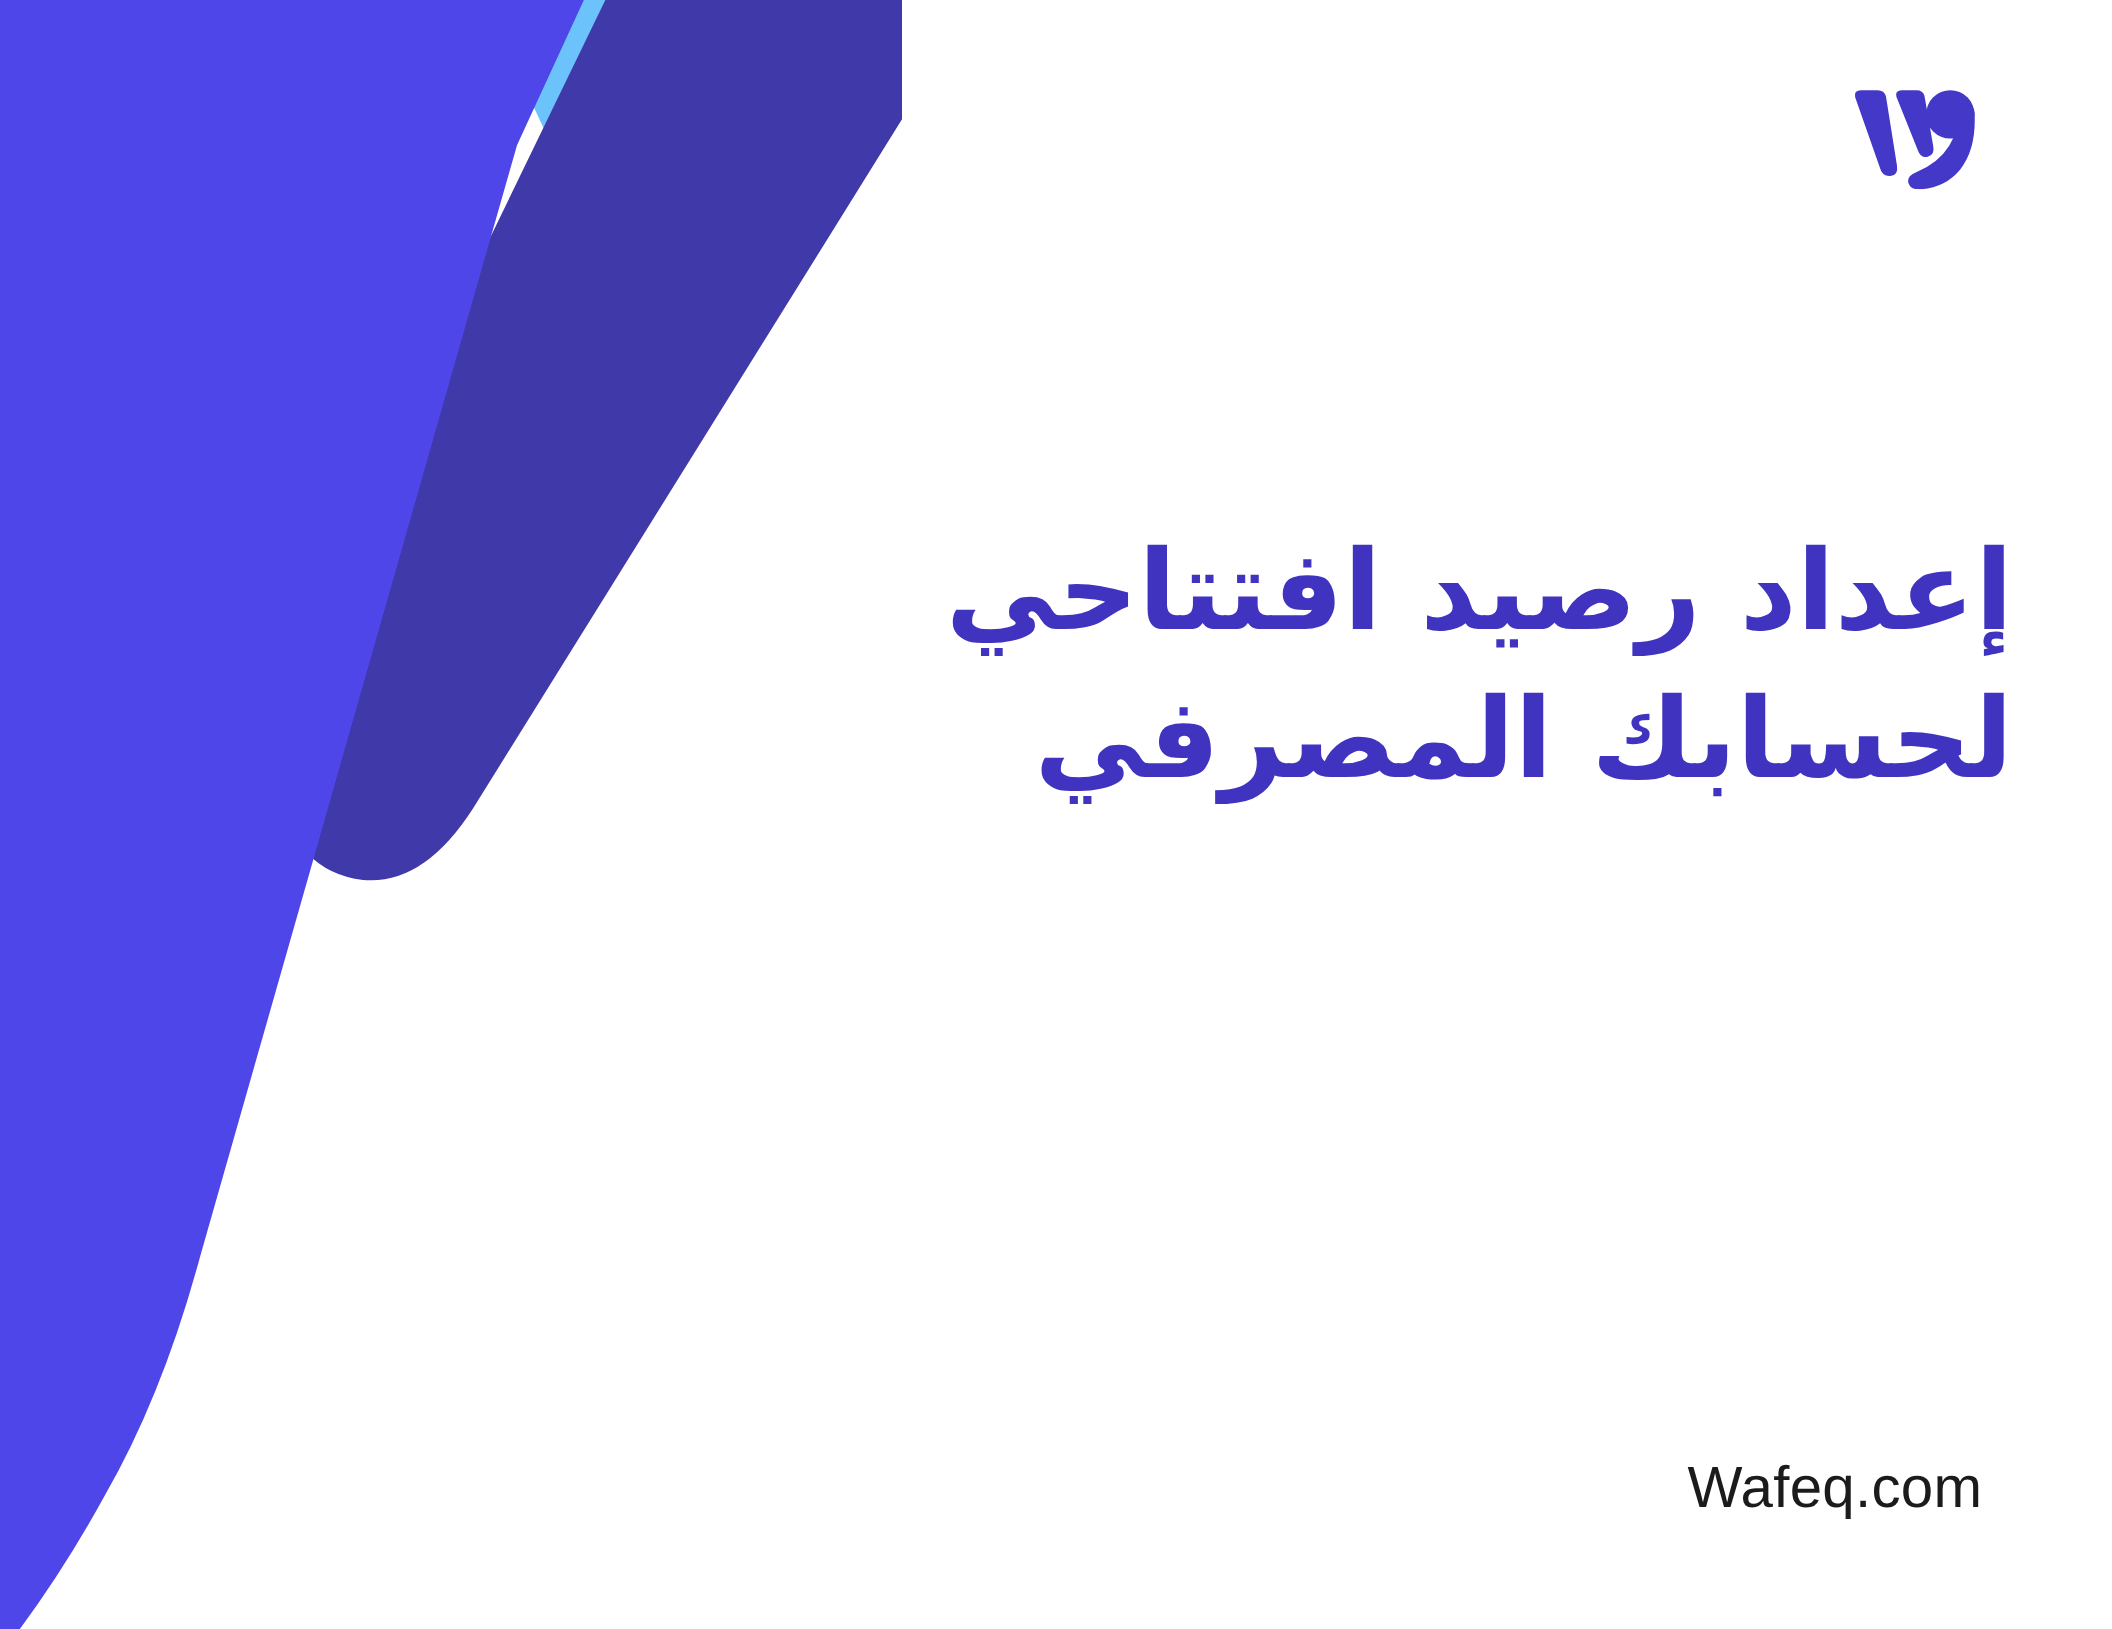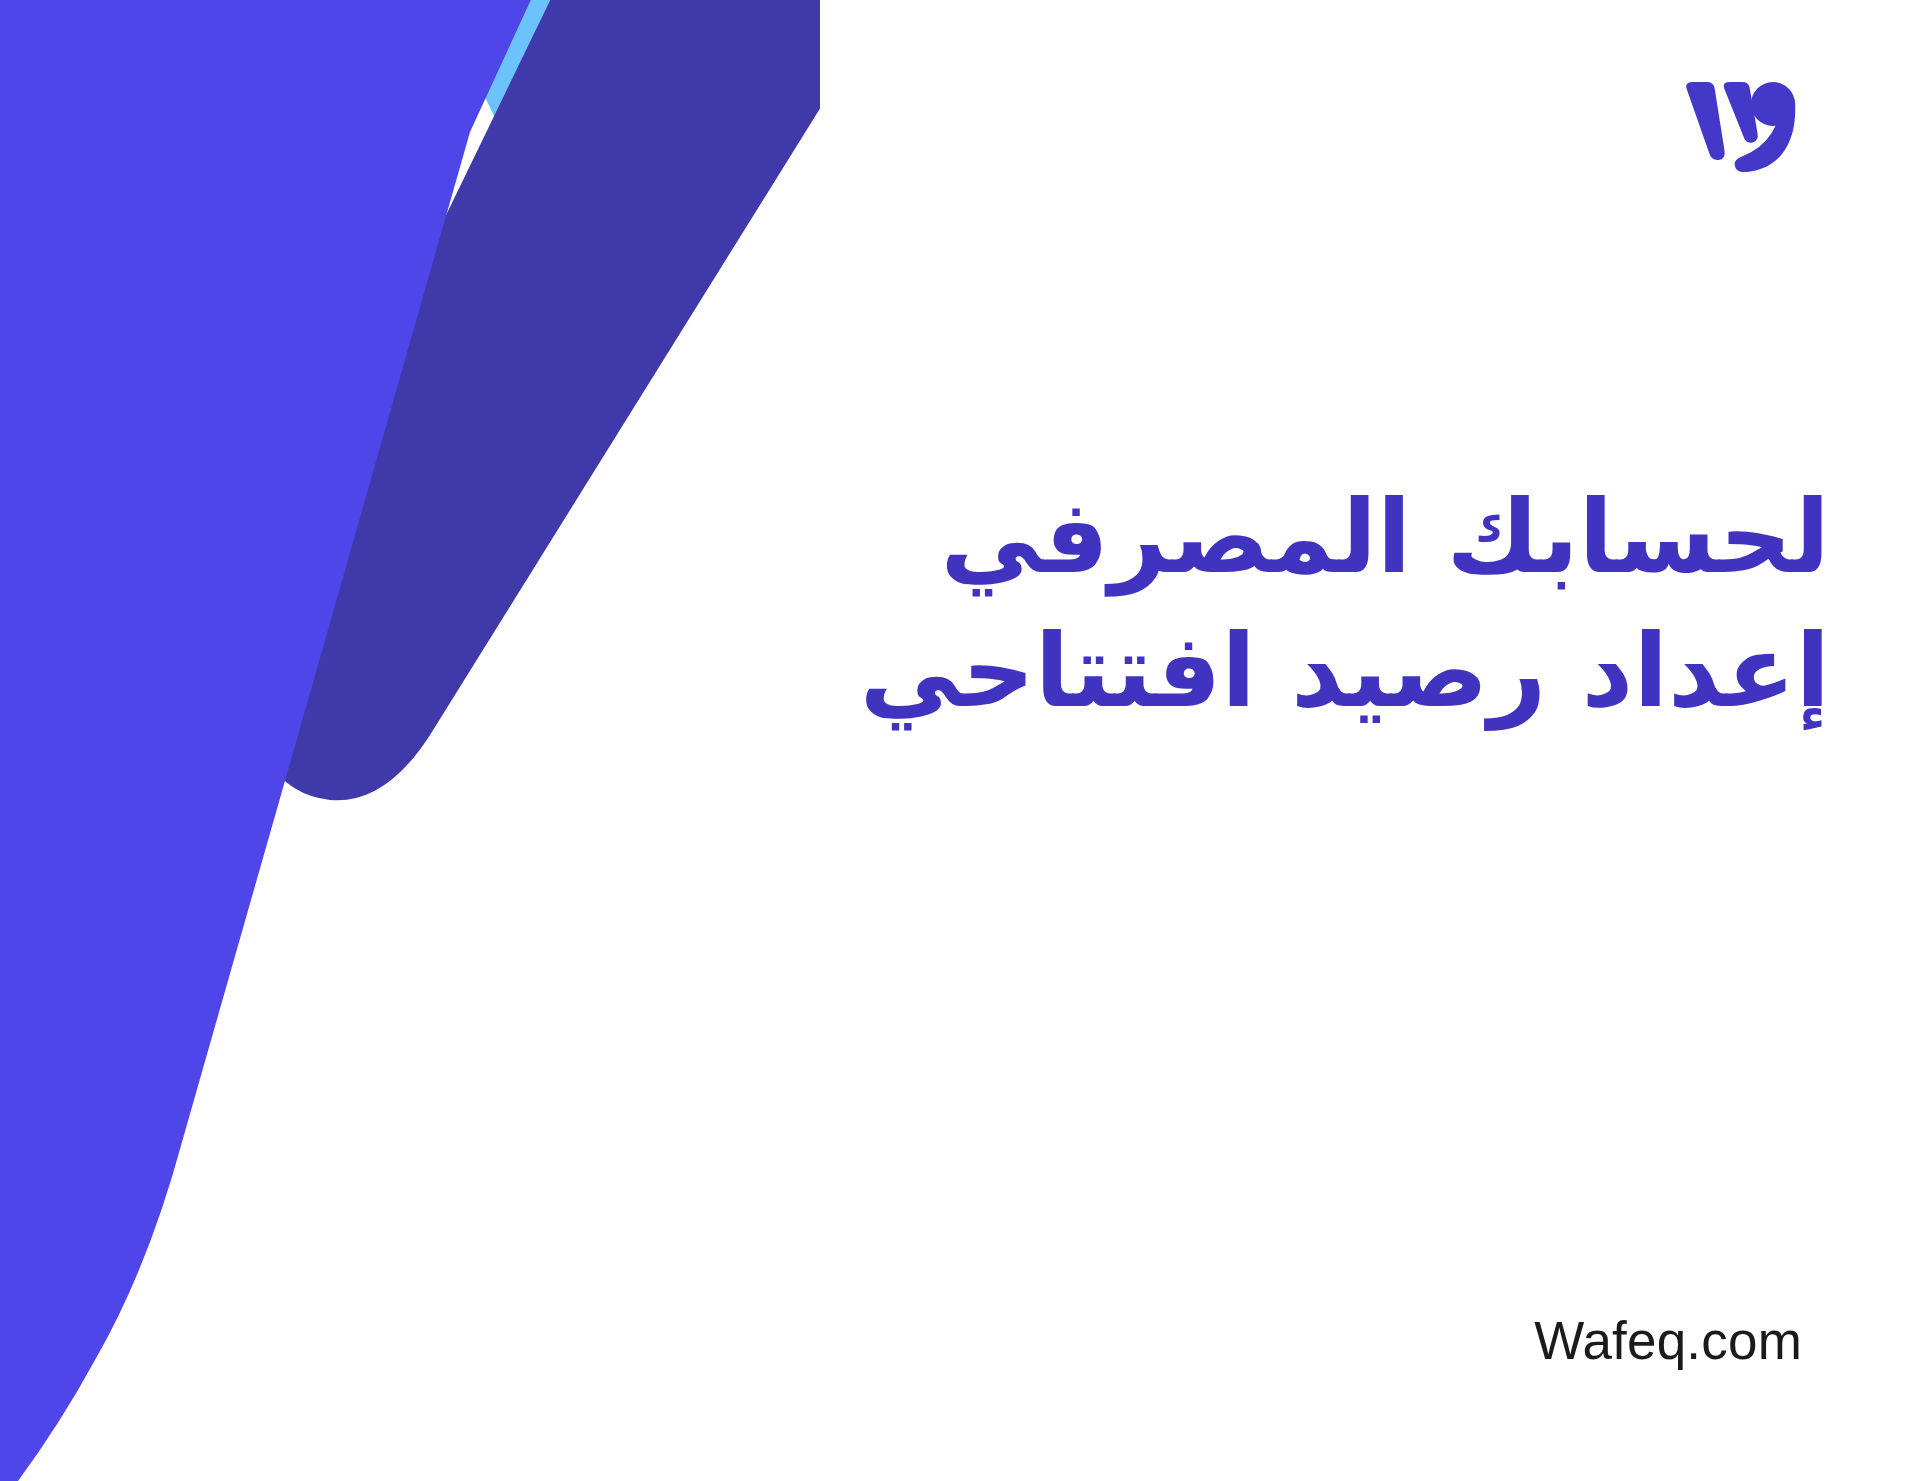--- a/index.html
+++ b/index.html
@@ -64,21 +64,21 @@
     letter-spacing: 0;
     color: #3f33c0;
     white-space: nowrap;
     font-family: "DejaVu Sans", "Liberation Sans", sans-serif;
   }
 
   
   .site-url {
     position: absolute;
     right: 118px;
-    bottom: 110px;
+    bottom: 98px;
     font-size: 53px;
     font-weight: 400;
     color: #1b1b1b;
     letter-spacing: 0.2px;
     white-space: nowrap;
     font-family: "Liberation Sans", "DejaVu Sans", sans-serif;
   }
 </style>
 </head>
 <body>
@@ -127,19 +127,19 @@
                  q-2 -6.5 7 -10
                  q20 -8 30 -24
                  q9 -15 8 -31
                  q-0.3 -6 7.5 -6
                  q7 0 7.5 6.5 z"></path>
       </g>
     </svg>
   </div>
 
   <div class="headline">
+    <span class="headline-line">إعداد رصيد افتتاحي</span>
     <span class="headline-line">لحسابك المصرفي</span>
-    <span class="headline-line">إعداد رصيد افتتاحي</span>
   </div>
 
   <div class="site-url">Wafeq.com</div>
 
 </div>
 
 </body></html>

